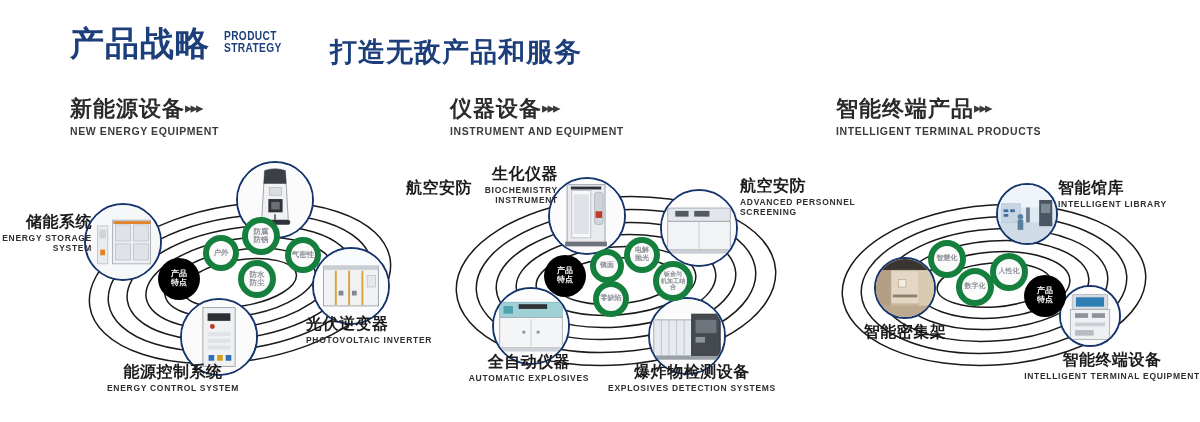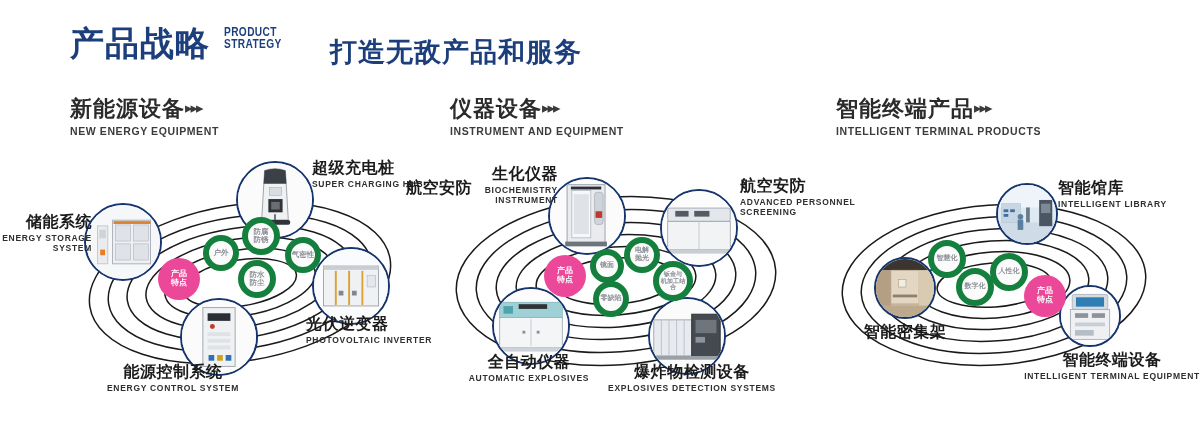--- a/index.html
+++ b/index.html
@@ -6,21 +6,21 @@
   body{
     width:1200px;height:422px;
     background:#ffffff;
     font-family:"Liberation Sans","DejaVu Sans",sans-serif;
     overflow:hidden;
     position:relative;
   }
   .stage{position:absolute;inset:0;}
 
   
-  .hdr{position:absolute;left:70px;top:26px;display:flex;align-items:flex-start;gap:14px;}
+  .hdr{position:absolute;left:70px;top:26px;display:flex;align-items:center;gap:14px;}
   .hdr-cn{
     font-size:34px;font-weight:bold;color:#1c3f7c;letter-spacing:1px;
     line-height:1;font-family:"DejaVu Sans","Liberation Sans",sans-serif;
   }
   .hdr-en{
     color:#1c3f7c;font-weight:bold;font-size:13px;line-height:12px;
     letter-spacing:.5px;text-align:left;padding-bottom:3px;
     transform:scaleX(.78);transform-origin:left bottom;white-space:pre-line;
   }
   .hdr-sub{
@@ -56,21 +56,21 @@
   
   .feat{
     position:absolute;border-radius:50%;
     border:6px solid #15803d;background:#fbfbfc;
     display:flex;align-items:center;justify-content:center;
     text-align:center;color:#8c8f96;font-weight:bold;
     font-family:"DejaVu Sans","Liberation Sans",sans-serif;
     line-height:1.1;box-sizing:border-box;
   }
   .feat.core{
-    background:#ec4899;border:none;color:#fff;
+    background:#000000;border:none;color:#fff;
   }
 
   
   .lbl{position:absolute;color:#1b1b1b;}
   .lbl .cn{
     font-size:16px;font-weight:bold;letter-spacing:.5px;
     font-family:"DejaVu Sans","Liberation Sans",sans-serif;
     white-space:nowrap;line-height:1.1;
   }
   .lbl .en{
@@ -153,24 +153,20 @@
       <svg class="art" viewBox="0 0 78 78">
         <rect x="0" y="0" width="78" height="78" fill="#fbfbfc"></rect>
         <path d="M28 8 q11 -4 22 0 l3 52 h-28 z" fill="#f0f1f3" stroke="#9aa0a8" stroke-width="1"></path>
         <path d="M28 8 q11 -4 22 0 l1 14 h-24 z" fill="#3b3f46"></path>
         <rect x="33" y="26" width="13" height="8" fill="#d9dde2" stroke="#a7adb5" stroke-width=".6"></rect>
         <rect x="32" y="38" width="15" height="14" fill="#2f3338"></rect>
         <rect x="35" y="41" width="9" height="8" fill="#6a6f76"></rect>
         <rect x="24" y="60" width="31" height="5" rx="2" fill="#30343a"></rect>
         <path d="M39 60 v-6" stroke="#6a6f76" stroke-width="2" fill="none"></path>
       </svg>
-    </div>
-    <div class="lbl" style="left:272px;top:4px;width:140px;">
-      <div class="cn">超级充电桩</div>
-      <div class="en">SUPER CHARGING HUB</div>
     </div>
 
     <div class="node" style="left:272px;top:92px;width:78px;height:78px;">
       <svg class="art" viewBox="0 0 78 78">
         <rect x="0" y="0" width="78" height="78" fill="#fafbfc"></rect>
         <rect x="10" y="18" width="58" height="42" fill="#f0f1f3" stroke="#9fa5ad" stroke-width="1"></rect>
         <rect x="10" y="18" width="58" height="4" fill="#c9ced4"></rect>
         <rect x="22" y="23" width="2" height="36" fill="#d9a33a"></rect>
         <rect x="36" y="23" width="2" height="36" fill="#d9a33a"></rect>
         <rect x="50" y="23" width="2" height="36" fill="#d9a33a"></rect>

